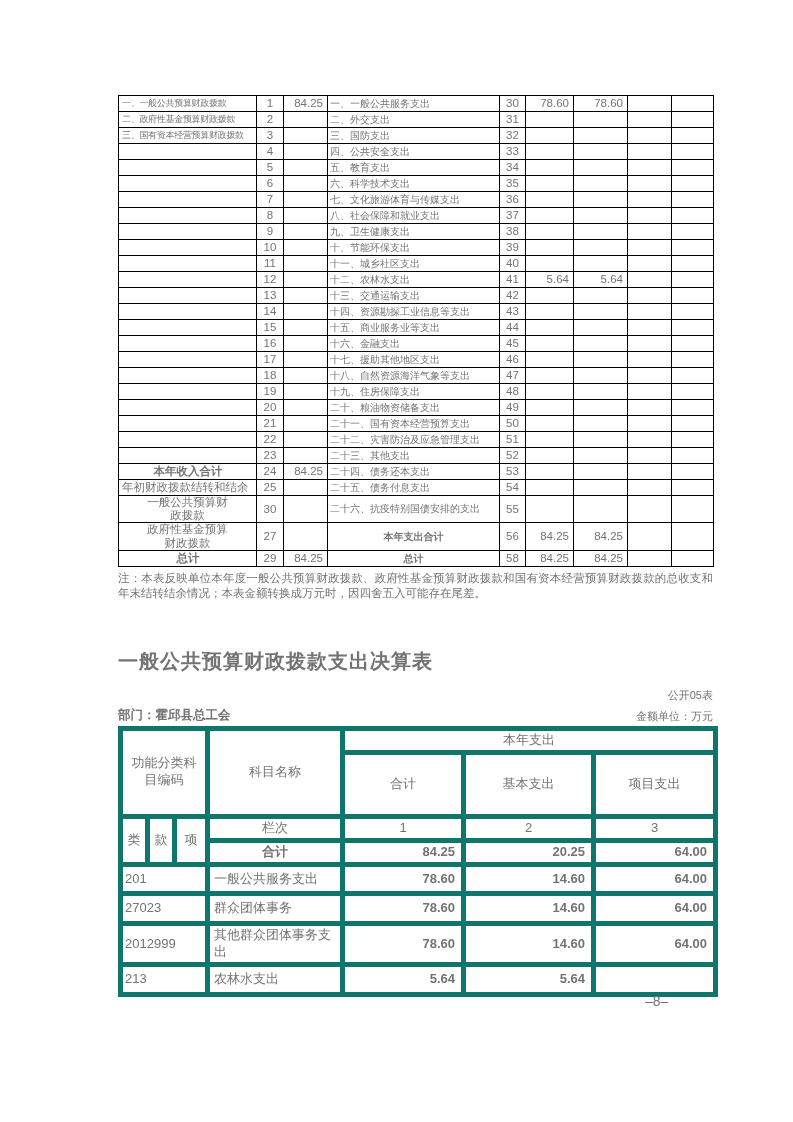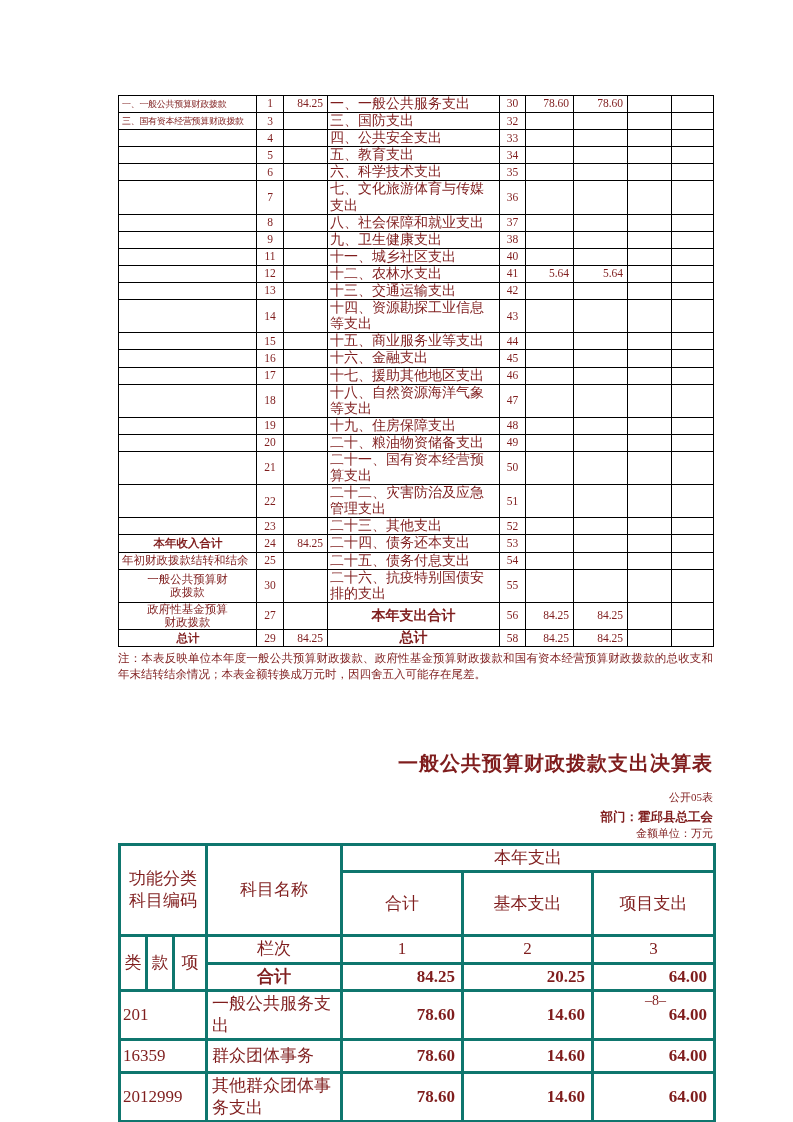--- a/index.html
+++ b/index.html
@@ -1,47 +1,47 @@
 <!DOCTYPE html>
 <html><head>
 <meta charset="utf-8">
 <style>
   * { margin:0; padding:0; box-sizing:border-box; }
   html,body { background:#ffffff; }
   .page {
     position:relative; width:793px; height:1122px; background:#fff;
-    font-family:Liberation Serif, serif; color:#7f1d1d; overflow:hidden;
+    font-family:Liberation Sans, sans-serif; color:#737373; overflow:hidden;
   }
   .content { position:absolute; left:118px; top:95px; width:595px; }
 
   table { border-collapse:collapse; width:595px; table-layout:fixed; }
   td { overflow:hidden; }
 
   
   .t1 td { border:1px solid #000; font-size:11.5px; height:16px; line-height:1.15; padding:0 2px; }
   .t1 .lname { text-align:left; padding-left:3px; }
   .t1 .lname.small { font-size:9px; letter-spacing:-0.3px; }
   .t1 .lname.centered { text-align:center; padding:0 23px; }
   .t1 .rowno { text-align:center; }
   .t1 .num  { text-align:right; padding-right:4px; }
-  .t1 .rname { text-align:left; font-size:14px; padding-left:2px; }
+  .t1 .rname { text-align:left; font-size:10px; padding-left:2px; }
   .t1 .boldc { font-weight:bold; text-align:center; }
   .t1 tr.tall td { height:30px; }
 
   .note { font-size:11.5px; line-height:1.35; margin-top:4px; text-align:justify; }
 
-  .title2 { font-size:20px; font-weight:bold; text-align:right; margin-top:68px; letter-spacing:1px; }
+  .title2 { font-size:20px; font-weight:bold; text-align:left; margin-top:46px; letter-spacing:1px; }
   .table-no { font-size:11px; text-align:right; margin-top:13px; }
   .meta-row { display:flex; justify-content:space-between; align-items:flex-end;
-              margin-top:4px; margin-bottom:2px;flex-direction:column; }
+              margin-top:4px; margin-bottom:2px; }
   .meta-row .dept { font-size:12.5px; font-weight:bold; }
   .meta-row .unit { font-size:11px; }
 
   
-  .t2 td { border:3px solid #0f766e; font-size:17px; line-height:1.3; }
+  .t2 td { border:5px solid #0f766e; font-size:13px; line-height:1.3; }
   .t2 .hdr { text-align:center; padding:1px 3px; }
   .t2 .h-a .grp { height:22px; }
   .t2 .h-b td { height:64px; }
   .t2 .h-c td { height:18px; }
   .t2 .h-d td { height:20px; }
   .t2 .bold { font-weight:bold; }
   .t2 .code { text-align:left; padding:4px 2px; height:20px; }
   .t2 .sname { text-align:left; padding:1px 4px; height:20px; }
   .t2 .num2 { text-align:right; padding:1px 6px; font-weight:bold; }
 
@@ -71,20 +71,31 @@
             <td class="rowno">1</td>
             <td class="num">84.25</td>
             <td class="rname">一、一般公共服务支出</td>
             <td class="rowno">30</td>
             <td class="num">78.60</td>
             <td class="num">78.60</td>
             <td class="num"></td>
             <td class="num"></td>
           </tr>
           <tr>
+            <td class="lname small">二、政府性基金预算财政拨款</td>
+            <td class="rowno">2</td>
+            <td class="num"></td>
+            <td class="rname">二、外交支出</td>
+            <td class="rowno">31</td>
+            <td class="num"></td>
+            <td class="num"></td>
+            <td class="num"></td>
+            <td class="num"></td>
+          </tr>
+          <tr>
             <td class="lname small">三、国有资本经营预算财政拨款</td>
             <td class="rowno">3</td>
             <td class="num"></td>
             <td class="rname">三、国防支出</td>
             <td class="rowno">32</td>
             <td class="num"></td>
             <td class="num"></td>
             <td class="num"></td>
             <td class="num"></td>
           </tr>
@@ -142,20 +153,31 @@
             <td class="num"></td>
             <td class="num"></td>
             <td class="num"></td>
           </tr>
           <tr>
             <td class="lname"></td>
             <td class="rowno">9</td>
             <td class="num"></td>
             <td class="rname">九、卫生健康支出</td>
             <td class="rowno">38</td>
+            <td class="num"></td>
+            <td class="num"></td>
+            <td class="num"></td>
+            <td class="num"></td>
+          </tr>
+          <tr>
+            <td class="lname"></td>
+            <td class="rowno">10</td>
+            <td class="num"></td>
+            <td class="rname">十、节能环保支出</td>
+            <td class="rowno">39</td>
             <td class="num"></td>
             <td class="num"></td>
             <td class="num"></td>
             <td class="num"></td>
           </tr>
           <tr>
             <td class="lname"></td>
             <td class="rowno">11</td>
             <td class="num"></td>
             <td class="rname">十一、城乡社区支出</td>
@@ -403,21 +425,21 @@
       </thead>
       <tbody id="t2-body">
           <tr>
             <td class="code" colspan="3">201</td>
             <td class="sname">一般公共服务支出</td>
             <td class="num2">78.60</td>
             <td class="num2">14.60</td>
             <td class="num2">64.00</td>
           </tr>
           <tr>
-            <td class="code" colspan="3">16359</td>
+            <td class="code" colspan="3">27023</td>
             <td class="sname">群众团体事务</td>
             <td class="num2">78.60</td>
             <td class="num2">14.60</td>
             <td class="num2">64.00</td>
           </tr>
           <tr>
             <td class="code" colspan="3">2012999</td>
             <td class="sname">其他群众团体事务支出</td>
             <td class="num2">78.60</td>
             <td class="num2">14.60</td>

